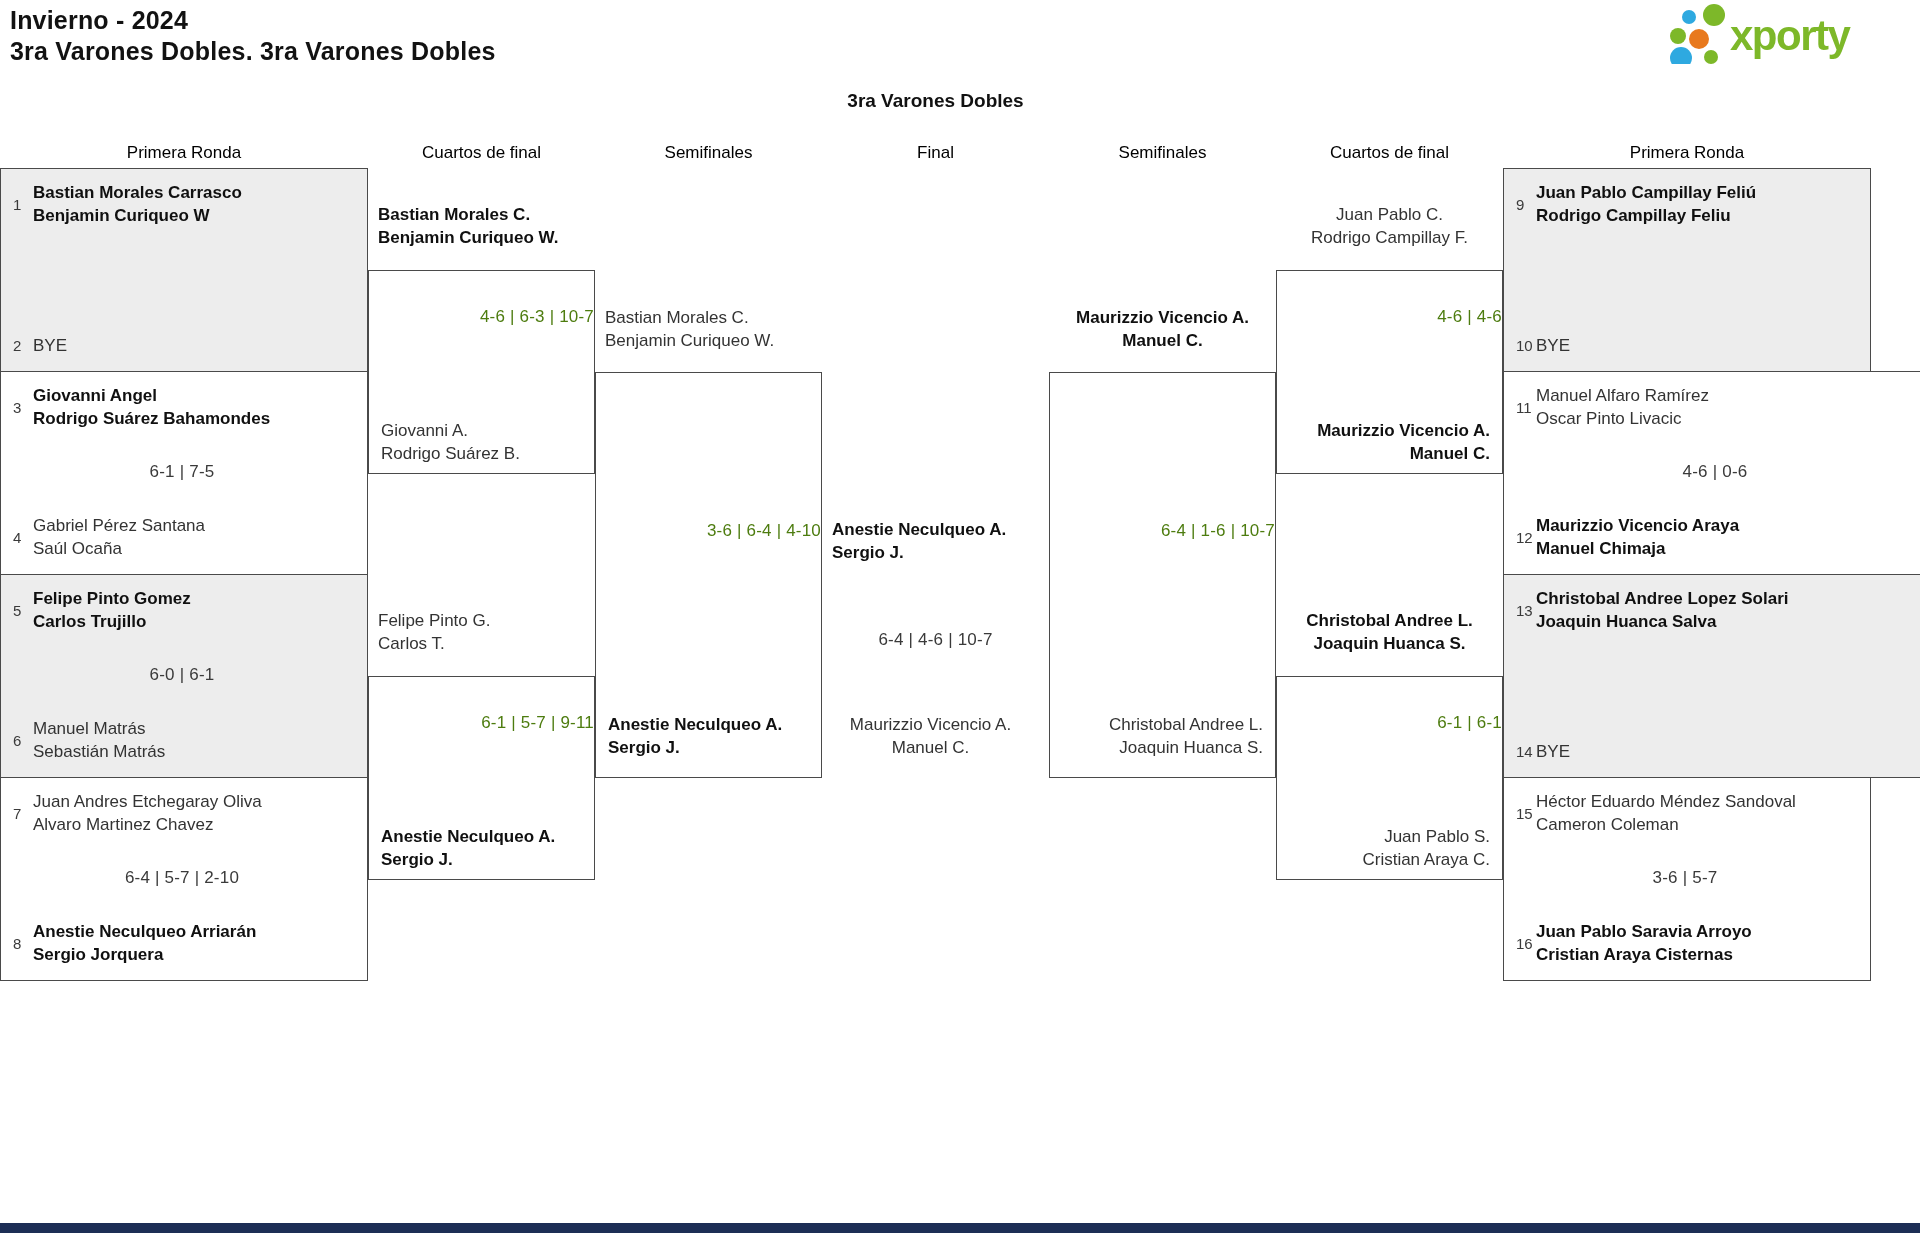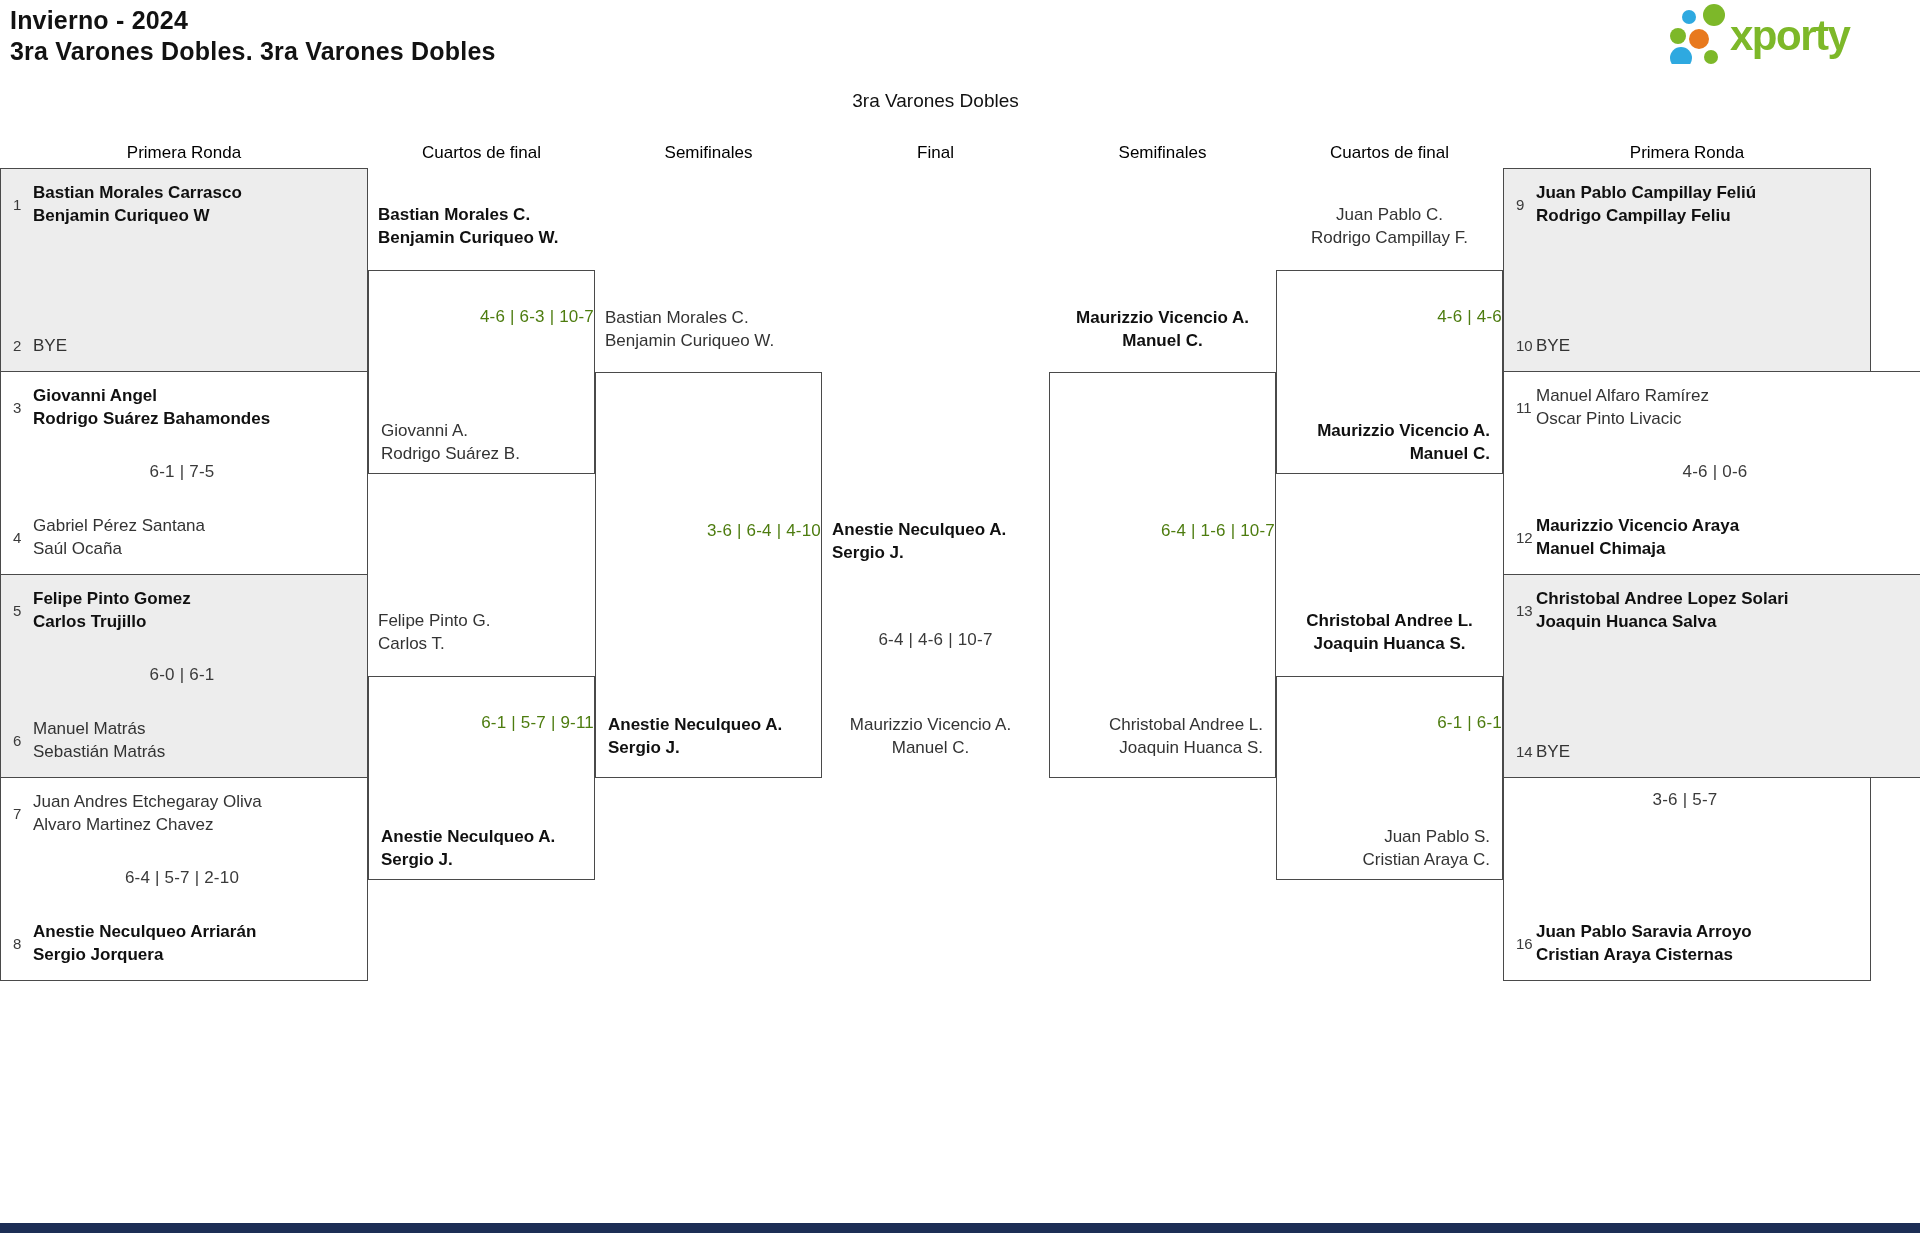--- a/index.html
+++ b/index.html
@@ -4,21 +4,21 @@
 <style>
   html,body{margin:0;padding:0}
   body{
     width:1920px;height:1233px;position:relative;overflow:hidden;
     background:#ffffff;color:#222;
     font-family:"Liberation Sans",sans-serif;
   }
   .abs{position:absolute}
   .title-line{font-size:25px;font-weight:700;color:#121212;letter-spacing:.2px}
   .bracket-title{position:absolute;left:0;top:90px;width:1871px;text-align:center;
-    font-size:19px;font-weight:400;color:#111}
+    font-size:19px;font-weight:700;color:#111}
   .hdr{position:absolute;top:143px;text-align:center;font-size:17px;color:#000}
   .box{position:absolute;border:1px solid #4a4a4a;box-sizing:border-box;background:#fff}
   .box.gray{background:#ededed}
   .pr{display:flex;flex-direction:column;justify-content:space-between;
       padding:12px 10px 14px 6px}
   .team{display:flex;align-items:center}
   .seed{flex:0 0 26px;width:26px;font-size:15px;color:#3a3a3a;padding-left:6px;box-sizing:border-box}
   .names{font-size:17px;line-height:23px;color:#333333}
   .names.bold{font-weight:700;color:#101010}
   .nline:empty{display:none}
@@ -255,20 +255,27 @@
   </div>
   <div class="team">
     <span class="seed">14</span>
     <div class="names">
       <div class="nline">BYE</div>
     </div>
   </div>
 </div>
 
 <div class="box pr" style="left:1503px;top:777px;width:368px;height:204px">
+  <div class="team">
+    <span class="seed">15</span>
+    <div class="names">
+      <div class="nline">Héctor Eduardo Méndez Sandoval</div>
+        <div class="nline">Cameron Coleman</div>
+    </div>
+  </div>
   <div class="score">3-6 | 5-7</div>
   <div class="team">
     <span class="seed">16</span>
     <div class="names bold">
       <div class="nline">Juan Pablo Saravia Arroyo</div>
         <div class="nline">Cristian Araya Cisternas</div>
     </div>
   </div>
 </div>
 

